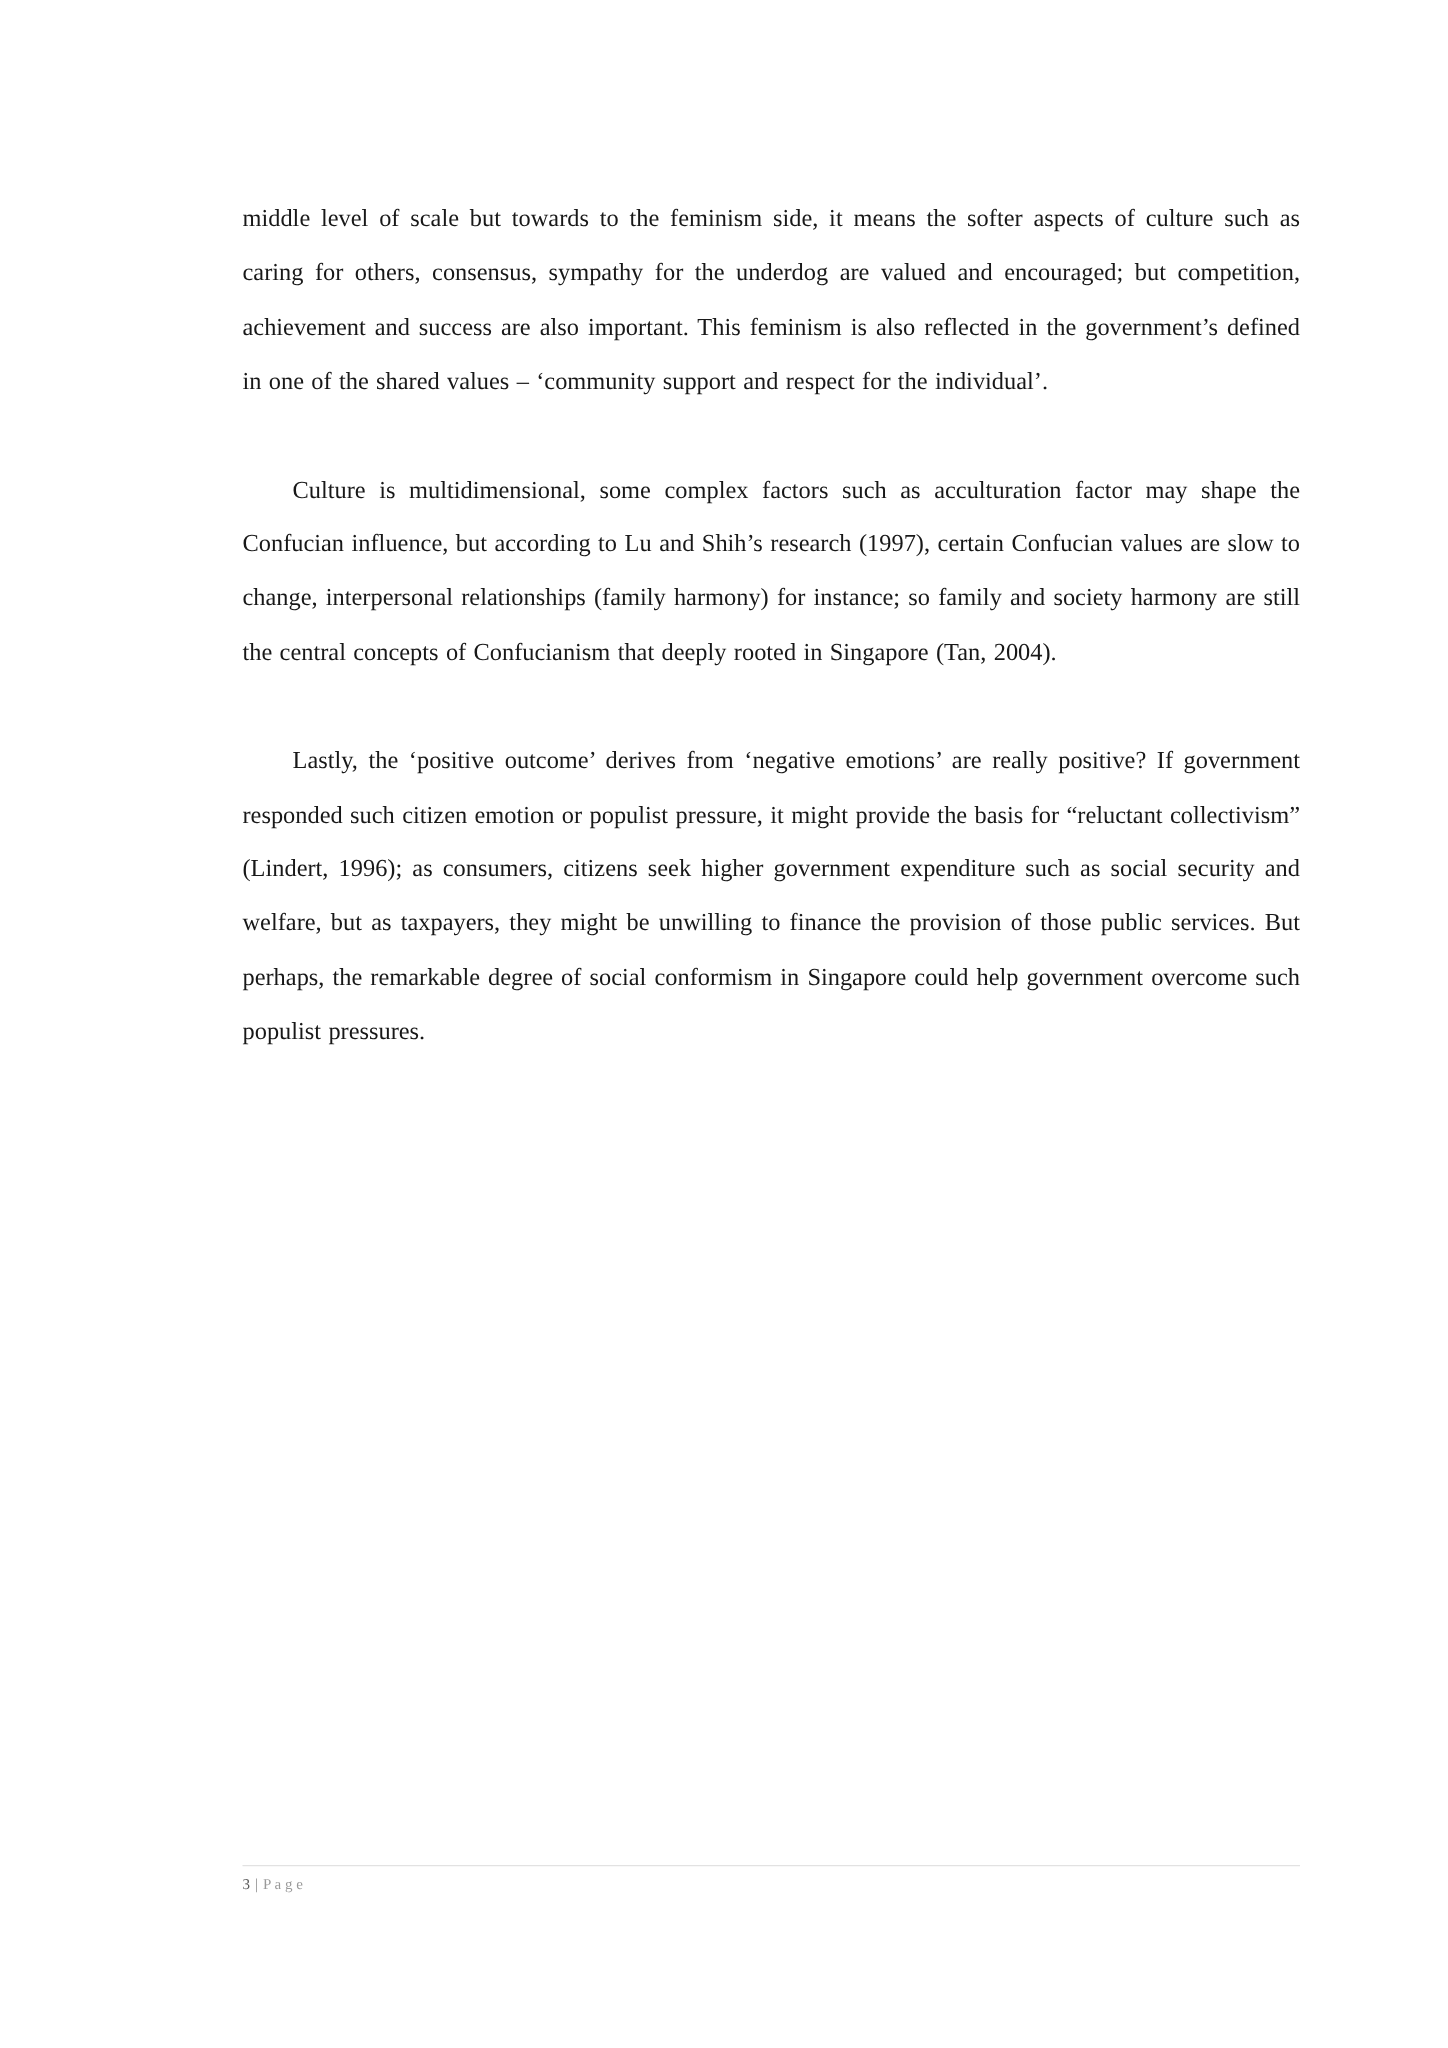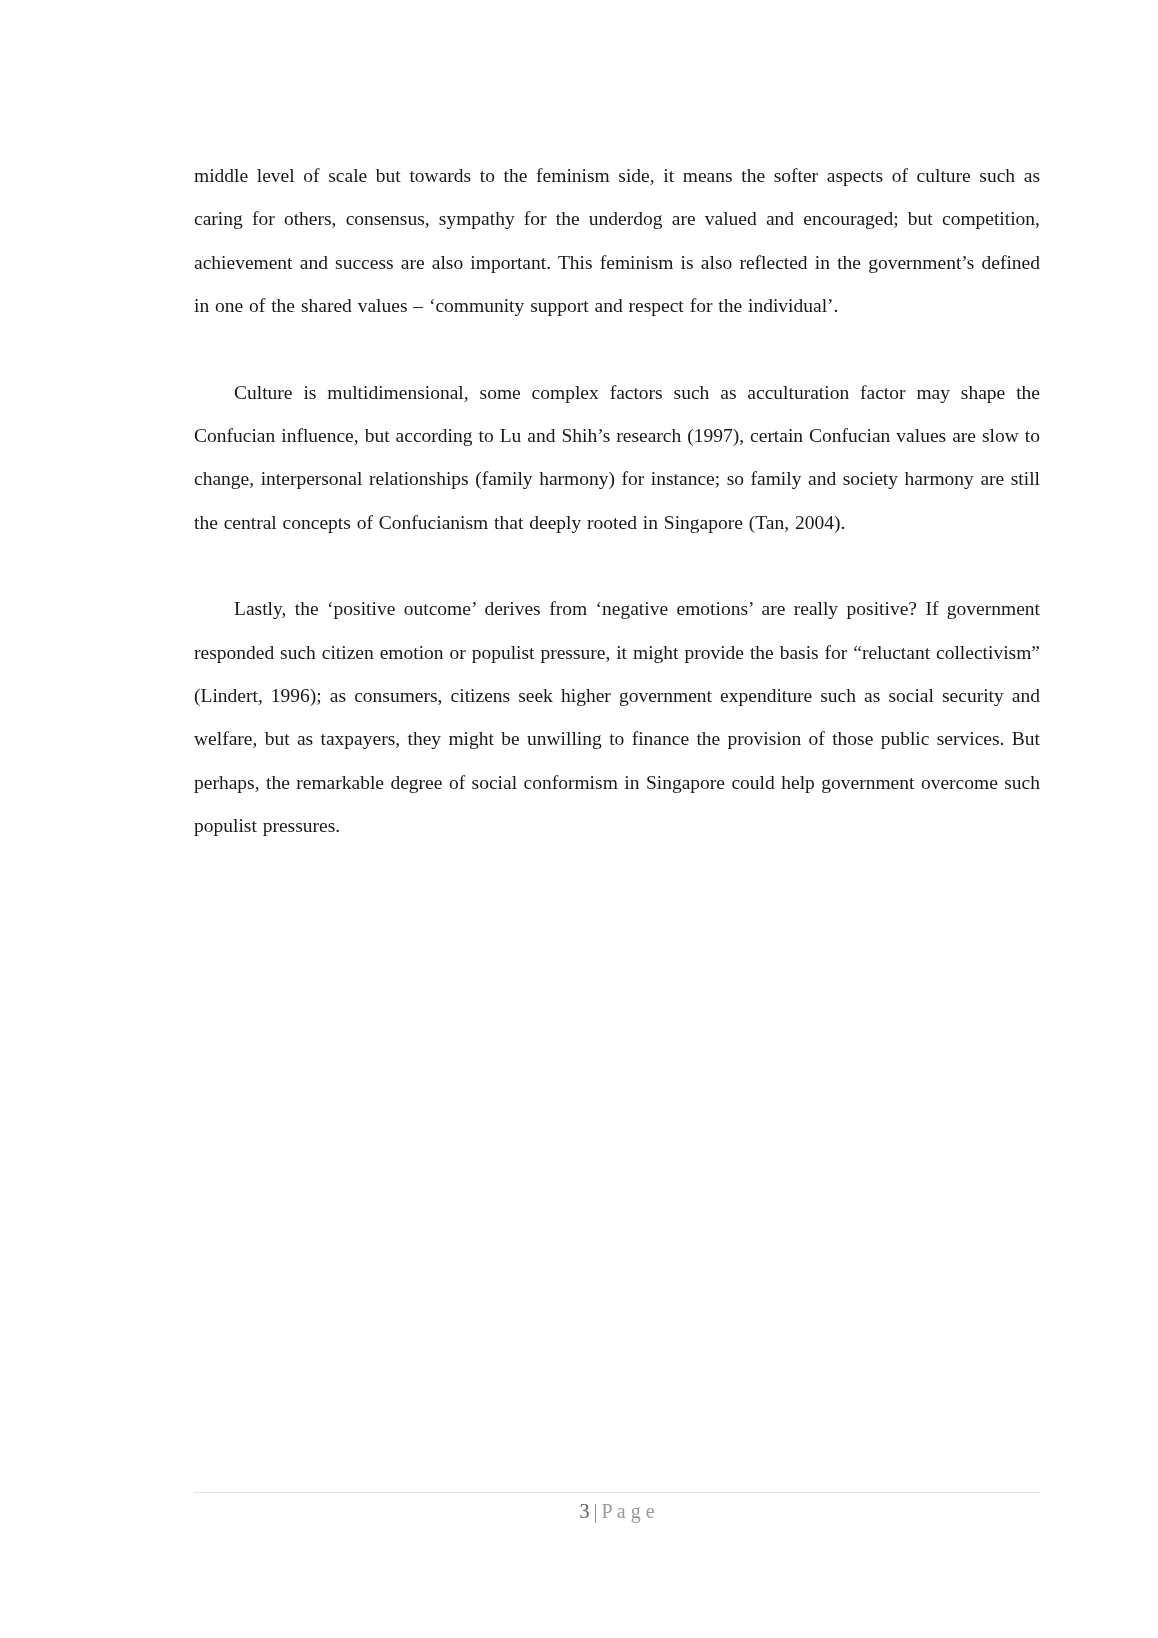--- a/index.html
+++ b/index.html
@@ -37,22 +37,22 @@
     left: 132px;
     width: 846px;
     top: 1480px;
   }
   .footer-rule {
     border-top: 1px solid #e2e2e2;
     height: 0;
   }
   .footer-text {
     margin-top: 7px;
-    text-align: center;
-    font-size: 20px;
+    text-align: left;
+    font-size: 12px;
     color: #8a8a8a;
   }
   .footer-text .num {
     color: #5a5a5a;
   }
   .footer-text .sep {
     color: #8a8a8a;
     padding: 0 4px;
   }
   .footer-text .pageword {

